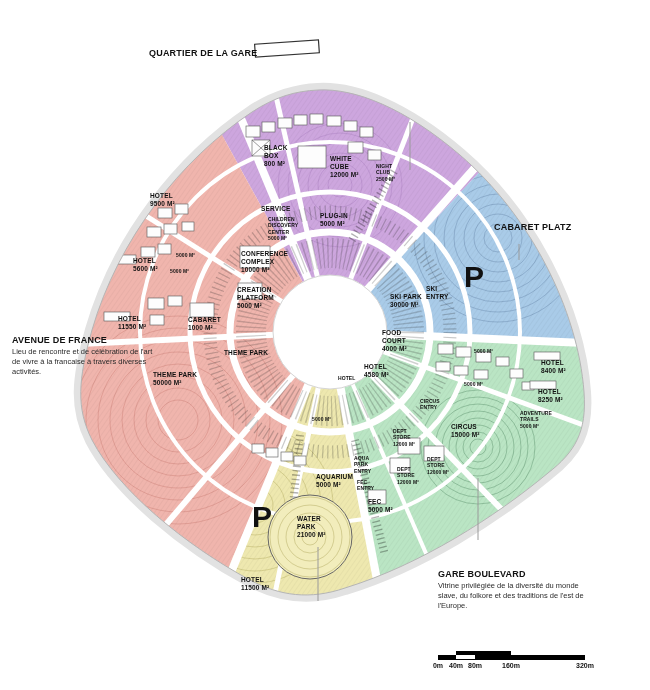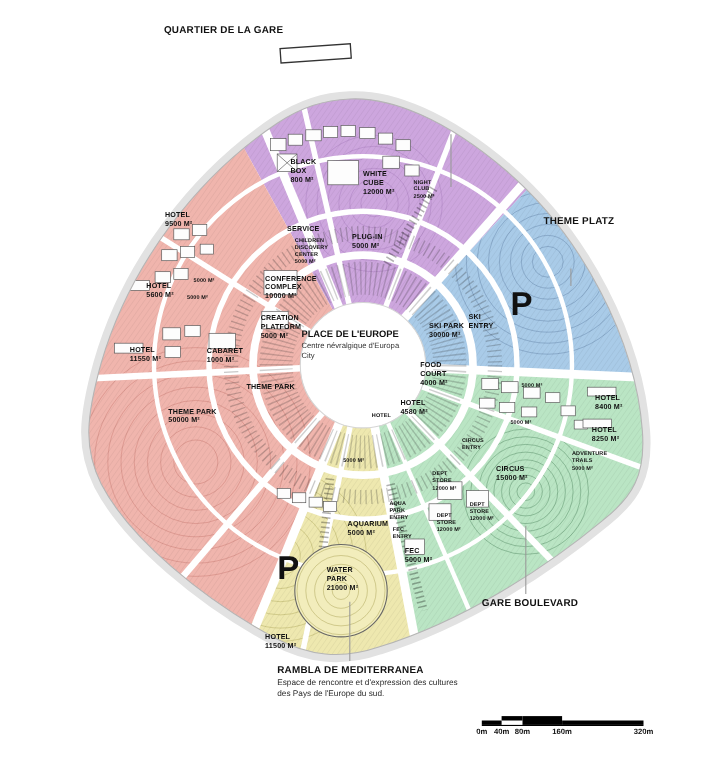--- a/index.html
+++ b/index.html
@@ -1,19 +1,19 @@
 <!DOCTYPE html>
 <html><head>
 <meta charset="utf-8">
 <style>
   html,body{margin:0;padding:0;background:#fff;}
   .stage{position:relative;width:650px;height:690px;background:#fff;overflow:hidden;
          font-family:"Liberation Sans",sans-serif;}
   .stage svg{position:absolute;left:0;top:0;}
-  .callout{position:absolute;color:#111;}
+  .callout{position:absolute;color:#111;margin-top:26px;}
   .callout h3{margin:0 0 2px 0;font-size:9px;font-weight:bold;letter-spacing:.2px;}
   .callout p{margin:0;font-size:7.5px;line-height:1.32;color:#2b2b2b;}
   .plbl{position:absolute;font-size:6.5px;font-weight:bold;line-height:1.25;color:#111;
         letter-spacing:.15px;white-space:normal;}
   .plbl .ar{display:block;font-weight:bold;}
   .plbl.tiny{font-size:5px;letter-spacing:.1px;}
   .plbl.big-p{font-size:30px;font-weight:bold;letter-spacing:0;line-height:1;}
   .center-label{position:absolute;left:274px;top:298px;width:100px;color:#111;}
   .center-label .ct{font-size:8.5px;font-weight:bold;margin:0;}
   .center-label .cs{font-size:7px;line-height:1.3;color:#333;margin-top:2px;}
@@ -230,34 +230,31 @@
     <rect x="475" y="651" width="36" height="8"></rect>
     <rect x="511" y="655" width="74" height="4"></rect>
     <rect x="438" y="659" width="147" height="1"></rect>
   </g>
 </svg>
 
 <div class="callout" style="left:149px;top:22px;width:148px">
   <h3>QUARTIER DE LA GARE</h3>
 </div>
 <div class="callout" style="left:494px;top:196px;width:152px">
-  <h3>THEME PLATZ</h3>
+  <h3>CABARET PLATZ</h3>
+</div>
+<div class="callout" style="left:12px;top:309px;width:148px">
+  <h3>AVENUE DE FRANCE</h3>
+  <p>Lieu de rencontre et de célébration de l'art de vivre à la francaise à travers diverses activités.</p>
 </div>
 <div class="callout" style="left:438px;top:543px;width:160px">
   <h3>GARE BOULEVARD</h3>
-</div>
-<div class="callout" style="left:252px;top:604px;width:170px">
-  <h3>RAMBLA DE MEDITERRANEA</h3>
-  <p>Espace de rencontre et d'expression des cultures des Pays de l'Europe du sud.</p>
-</div>
-
-<div class="center-label">
-  <div class="ct">PLACE DE L'EUROPE</div>
-  <div class="cs">Centre névralgique d'Europa City</div>
-</div>
+  <p>Vitrine privilégiée de la diversité du monde slave, du folkore et des traditions de l'est de l'Europe.</p>
+</div>
+
 
 <div class="plbl" style="left:150px;top:192px"><span>HOTEL</span><span class="ar">9500 M²</span></div>
 <div class="plbl" style="left:133px;top:257px"><span>HOTEL</span><span class="ar">5600 M²</span></div>
 <div class="plbl" style="left:118px;top:315px"><span>HOTEL</span><span class="ar">11550 M²</span></div>
 <div class="plbl" style="left:188px;top:316px"><span>CABARET</span><span class="ar">1000 M²</span></div>
 <div class="plbl" style="left:241px;top:250px;width:46px"><span>CONFERENCE COMPLEX</span><span class="ar">10000 M²</span></div>
 <div class="plbl" style="left:237px;top:286px;width:40px"><span>CREATION PLATFORM</span><span class="ar">5000 M²</span></div>
 <div class="plbl tiny" style="left:176px;top:252px"><span>5000 M²</span></div>
 <div class="plbl tiny" style="left:170px;top:268px"><span>5000 M²</span></div>
 <div class="plbl" style="left:224px;top:349px"><span>THEME PARK</span></div>

